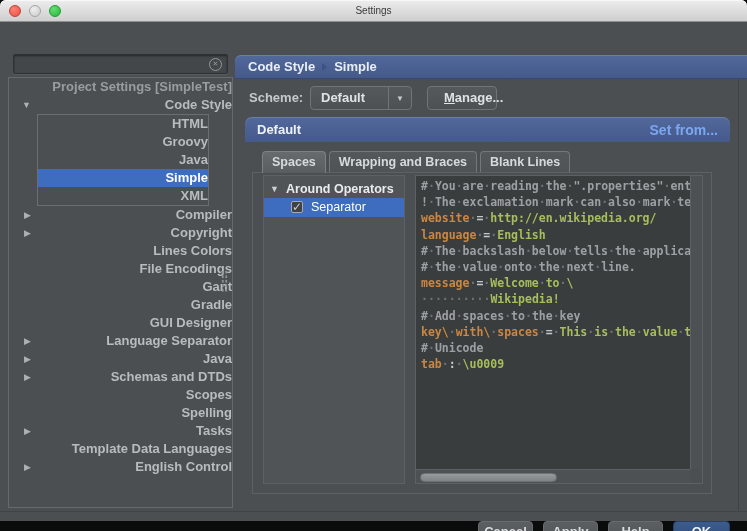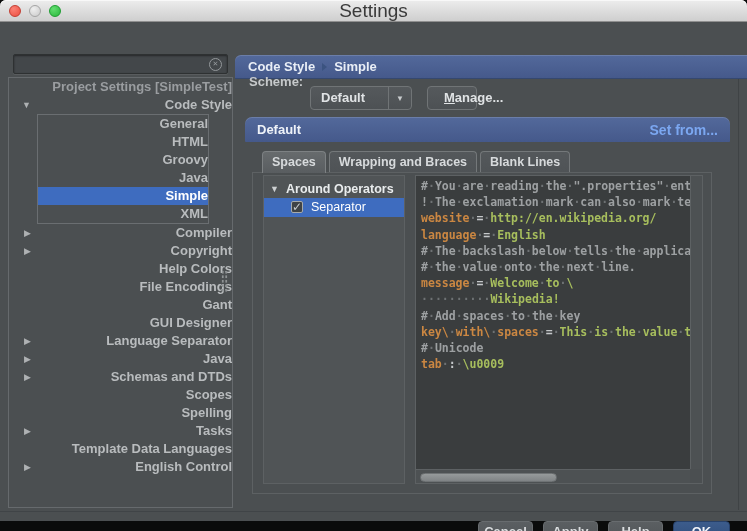--- a/index.html
+++ b/index.html
@@ -6,21 +6,21 @@
   html,body { background:#0A0B0B; }
   body { font-family:"Liberation Sans","DejaVu Sans",sans-serif; }
   .stage { position:relative; width:747px; height:531px; background:#0A0B0B; overflow:hidden; }
 
   
   .titlebar { position:absolute; left:0; top:0; width:747px; height:22px;
     border-radius:6px 6px 0 0;
     background:linear-gradient(#EDEDED,#CDCDCD);
     box-shadow:inset 0 1px 0 #F8F8F8, inset 0 -1px 0 #8F8F8F; }
   .title { position:absolute; left:0; right:0; top:0; height:22px; line-height:22px;
-    text-align:center; font-size:19px; font-weight:500; color:#3A3A3A; }
+    text-align:center; font-size:10px; font-weight:500; color:#3A3A3A; }
   .light { position:absolute; top:5px; width:12px; height:12px; border-radius:50%; }
   .light.close { left:9px;  background:radial-gradient(circle at 35% 30%, #FB8175, #EC4F41); border:1px solid #C33E33; }
   .light.min   { left:29px; background:radial-gradient(circle at 35% 30%, #EFEFEF, #C9C9C9); border:1px solid #A5A5A5; }
   .light.zoom  { left:49px; background:radial-gradient(circle at 35% 30%, #63DE70, #29B73C); border:1px solid #1E9E31; }
 
   
   .dbody { position:absolute; left:0; top:22px; width:747px; height:499px; background:#4B4F51; }
 
   
   .search { position:absolute; left:13px; top:32px; width:215px; height:20px;
@@ -51,34 +51,34 @@
   .crumb { position:absolute; left:235px; top:33px; width:512px; height:23px;
     border-radius:6px 0 0 0;
     background:linear-gradient(var(--header-blue-top),var(--header-blue-bottom));
     box-shadow:inset 0 1px 0 rgba(255,255,255,.14), 0 1px 0 #35486F;
     display:flex; align-items:center; padding-left:13px; }
   .crumb span { font-size:13px; font-weight:700; color:#E9EEF6; }
   .crumb .chev { width:0; height:0; margin:1px 7px 0 7px;
     border-left:5px solid #3B5380; border-top:4px solid transparent; border-bottom:4px solid transparent; }
 
   
-  .schemelabel { position:absolute; left:249px; top:50px; height:20px; line-height:20px;
+  .schemelabel { position:absolute; left:249px; top:66px; height:20px; line-height:20px;
     font-size:13px; font-weight:600; color:#C6C9CB; }
   .combo { position:absolute; left:310px; top:64px; width:102px; height:24px;
     border:1px solid #70747 6; border:1px solid #707476; border-radius:4px;
     background:linear-gradient(#55595C,#4D5154); }
   .combo .val { position:absolute; left:10px; top:0; height:22px; line-height:22px;
     font-size:13px; font-weight:700; color:#E0E3E5; }
   .combo .arrowbox { position:absolute; right:0; top:0; width:23px; height:100%;
     border-left:1px solid #707476; text-align:center; }
   .combo .arrowbox span { font-size:8px; color:#C8CBCD; line-height:22px; }
   .btnlike { position:absolute; border:1px solid #707476; border-radius:4px;
     background:linear-gradient(#55595C,#4D5154); text-align:center;
     font-size:13px; font-weight:700; color:#E0E3E5; line-height:22px; }
-  .manage { left:427px; top:64px; width:50px; height:24px;padding-left:16px; }
+  .manage { left:427px; top:64px; width:70px; height:24px;padding-left:16px; }
   .mn { text-decoration:underline; }
 
   
   .section { position:absolute; left:245px; top:95px; width:485px; height:25px;
     border-radius:7px 7px 1px 1px;
     background:linear-gradient(var(--header-blue-top),var(--header-blue-bottom));
     box-shadow:inset 0 1px 0 rgba(255,255,255,.14);
     display:flex; align-items:center; justify-content:space-between; padding:0 12px; }
   .section .name { font-size:13px; font-weight:700; color:#EEF2F8; }
   .section .setfrom { font-size:14px; font-weight:700; color:var(--link-blue); }
@@ -158,32 +158,32 @@
       <span class="clear">✕</span>
     </div>
 
     <div class="treepanel">
       <div class="trow header">
         <span class="tlabel">Project Settings [SimpleTest]</span>
       </div>
       <div id="tree">
           <div class="trow"><span class="tri">▼</span><span class="tlabel">Code Style</span></div>
           <div class="group-box">
-            <div class="trow"><span class="tlabel">General</span></div>
             <div class="trow"><span class="tlabel">HTML</span></div>
             <div class="trow"><span class="tlabel">Groovy</span></div>
             <div class="trow"><span class="tlabel">Java</span></div>
             <div class="trow sel"><span class="tlabel">Simple</span></div>
             <div class="trow"><span class="tlabel">XML</span></div>
           </div>
           <div class="trow"><span class="tri">▶</span><span class="tlabel">Compiler</span></div>
           <div class="trow"><span class="tri">▶</span><span class="tlabel">Copyright</span></div>
-          <div class="trow"><span class="tlabel">Help Colors</span></div>
+          <div class="trow"><span class="tlabel">Lines Colors</span></div>
           <div class="trow"><span class="tlabel">File Encodings</span></div>
           <div class="trow"><span class="tlabel">Gant</span></div>
+          <div class="trow"><span class="tlabel">Gradle</span></div>
           <div class="trow"><span class="tlabel">GUI Designer</span></div>
           <div class="trow"><span class="tri">▶</span><span class="tlabel">Language Separator</span></div>
           <div class="trow"><span class="tri">▶</span><span class="tlabel">Java</span></div>
           <div class="trow"><span class="tri">▶</span><span class="tlabel">Schemas and DTDs</span></div>
           <div class="trow"><span class="tlabel">Scopes</span></div>
           <div class="trow"><span class="tlabel">Spelling</span></div>
           <div class="trow"><span class="tri">▶</span><span class="tlabel">Tasks</span></div>
           <div class="trow"><span class="tlabel">Template Data Languages</span></div>
           <div class="trow"><span class="tri">▶</span><span class="tlabel">English Control</span></div>
         </div>

